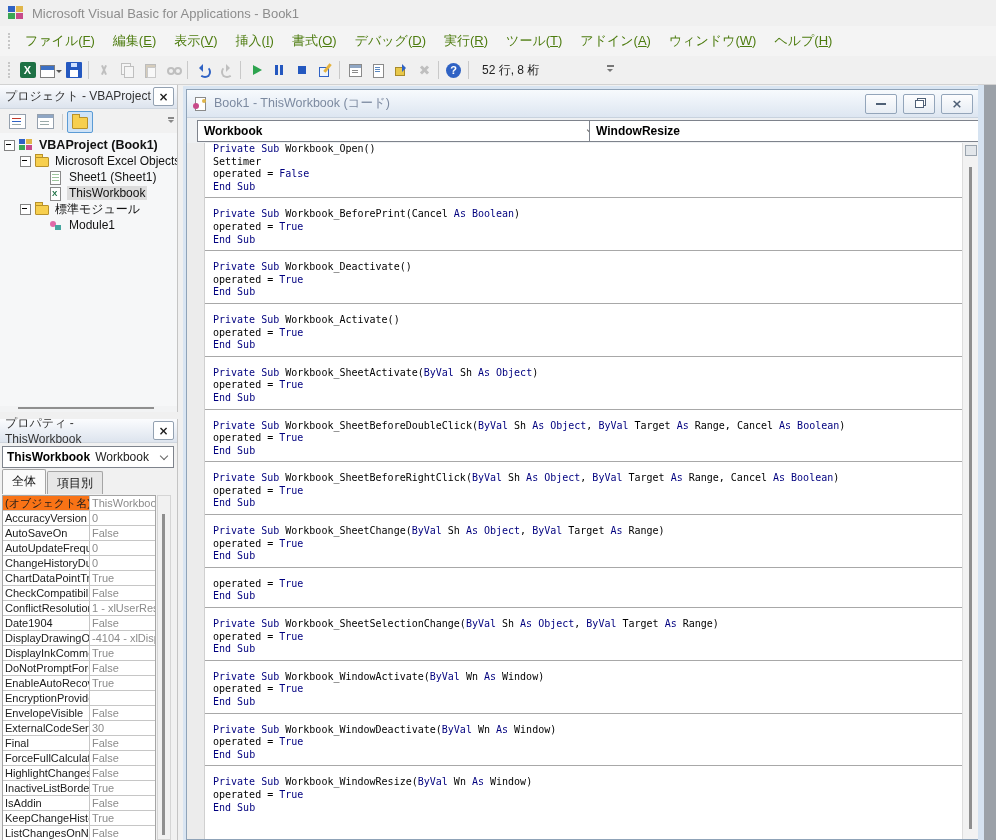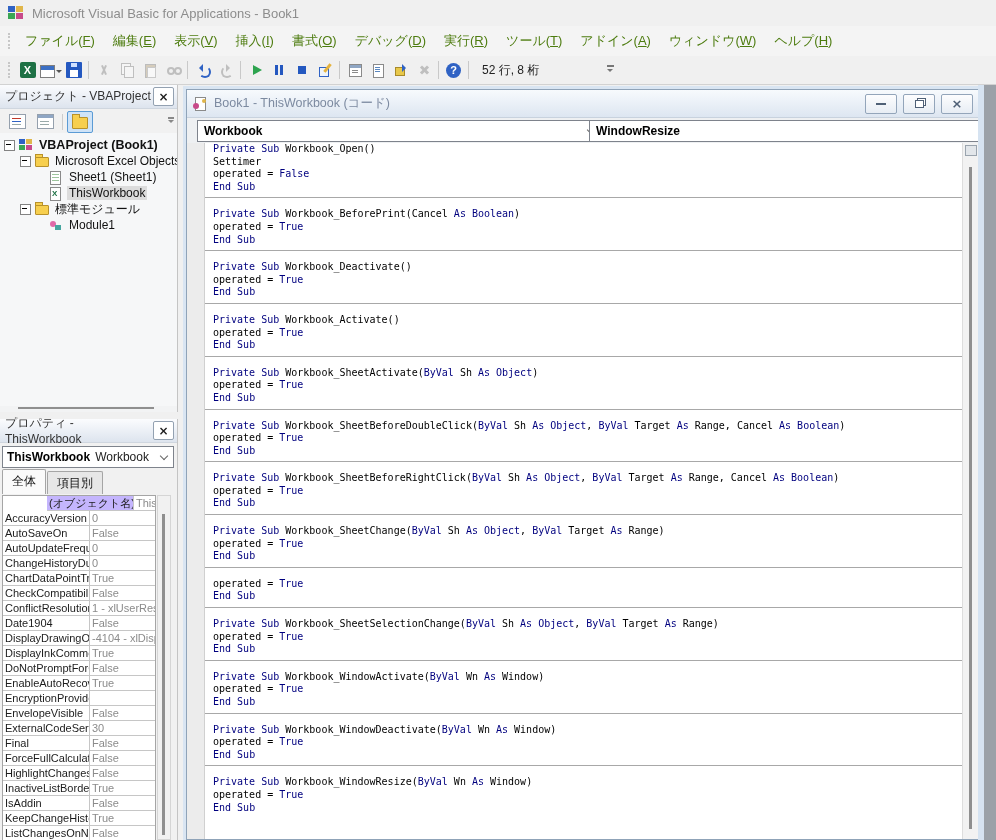--- a/index.html
+++ b/index.html
@@ -119,21 +119,21 @@
   .pp-combo .typ{margin-left:5px;color:#222;}
   .chev{position:absolute;right:6px;top:6px;width:5px;height:5px;border-right:1.4px solid #666;border-bottom:1.4px solid #666;
         transform:rotate(45deg);}
   .pp-tabs{position:absolute;left:2px;top:53px;height:22px;display:flex;align-items:flex-end;gap:1px;}
   .ptab{padding:3px 9px 2px;font-size:12px;color:#111;background:#e7e7e7;border:1px solid #a5a5a5;border-bottom:none;border-radius:2px 2px 0 0;}
   .ptab.active{background:#fafafa;padding-bottom:4px;}
   .prop-grid{position:absolute;left:2px;top:76px;width:152px;bottom:0;background:#fff;border:1px solid #a5a5a5;border-bottom:none;overflow:hidden;}
   .prow{display:flex;height:15px;}
   .pname{width:82px;flex:none;border-right:1px solid #c6c6c6;border-bottom:1px solid #c6c6c6;
          font-size:11px;line-height:14px;color:#1c1c1c;padding:0 2px;overflow:hidden;white-space:nowrap;}
-  .pname.first{background:#c4b5fd;margin-left:44px;}
+  .pname.first{background:#f97316;}
   .pval{flex:1;border-bottom:1px solid #c6c6c6;font-size:11px;line-height:14px;color:#8b8b8b;
         padding:0 2px;overflow:hidden;white-space:nowrap;}
   .pscroll{position:absolute;right:6px;top:76px;bottom:0;width:12px;background:#f1f1f1;border:1px solid #d5d5d5;}
   .pscroll .thumb{position:absolute;left:4px;top:18px;bottom:4px;width:3px;background:#8f8f8f;}
   
   .win-edge{position:absolute;top:0;bottom:0;left:978px;width:6px;background:#d6e3f1;}
   .outside{position:absolute;top:0;bottom:0;left:984px;right:0;background:#9ba1a8;}
   .code-window{position:absolute;left:186px;top:4px;width:792px;bottom:0;background:#f0f0f0;
                border:1px solid #8fa3b8;box-shadow:0 0 0 3px #d9e5f2;}
   .cw-title{height:27px;background:linear-gradient(#f7fafd,#dde6f1);display:flex;align-items:center;

